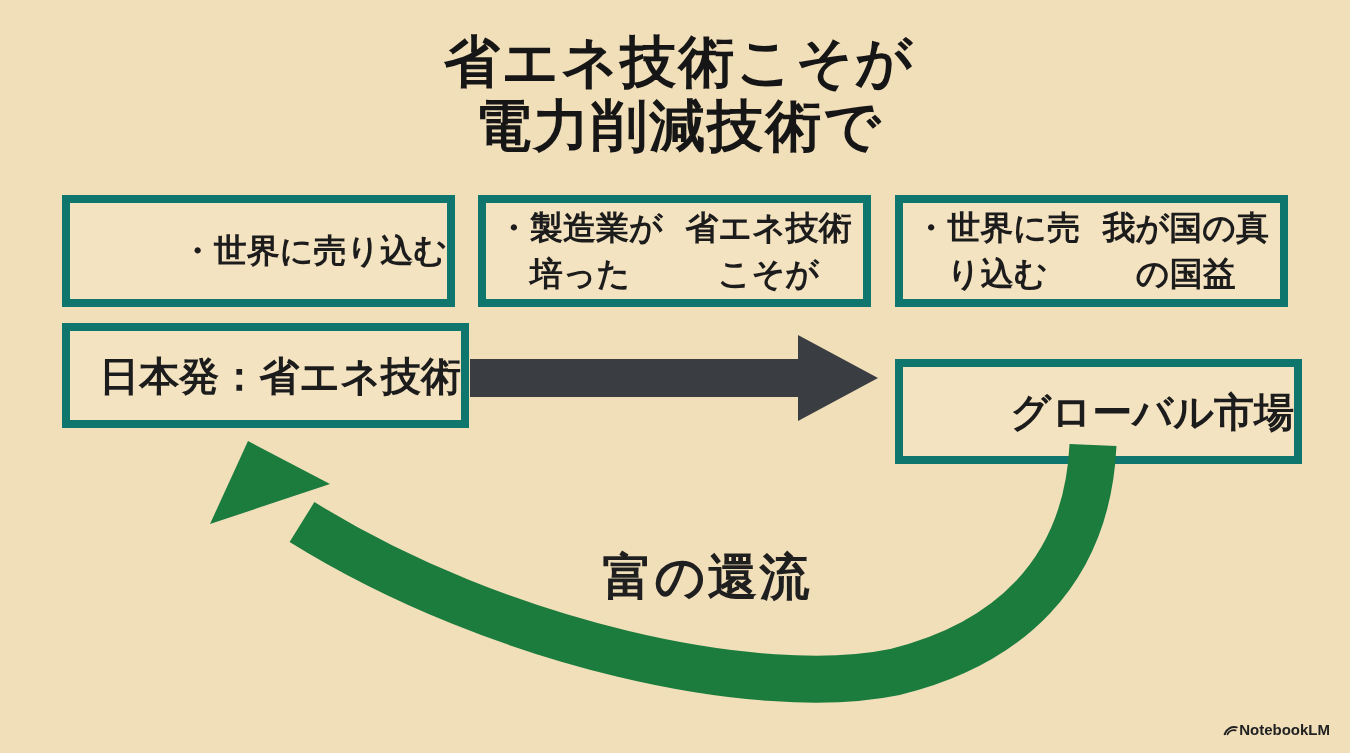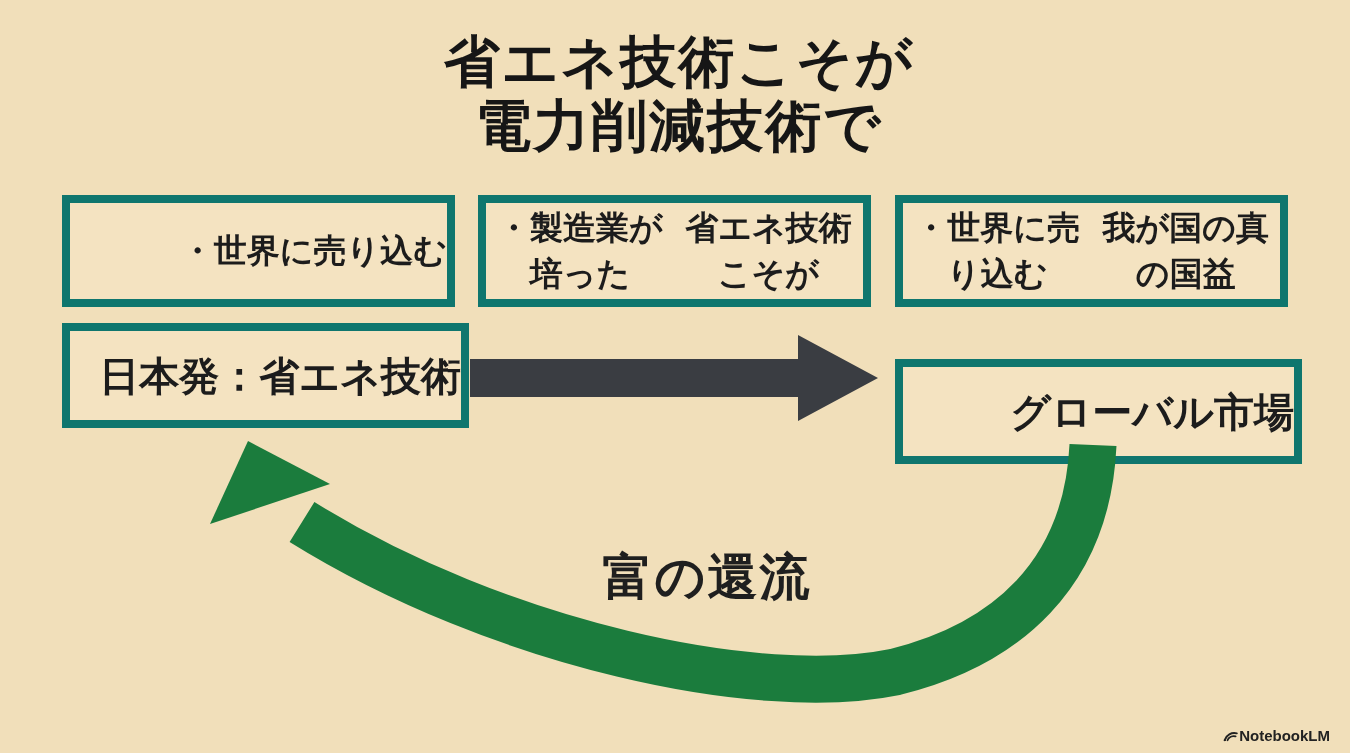--- a/index.html
+++ b/index.html
@@ -86,21 +86,21 @@
     font-weight: bold;
     color: #1f1f1f;
     letter-spacing: 2px;
     padding-left: 32px;
   }
 
   
   .watermark {
     position: absolute;
     right: 20px;
-    bottom: 9px;
+    bottom: 15px;
     display: flex;
     font-size: 15px;
     font-weight: 600;
     color: #222222;
   }
   .watermark svg { display: block; }
 </style>
 </head>
 <body>
 

